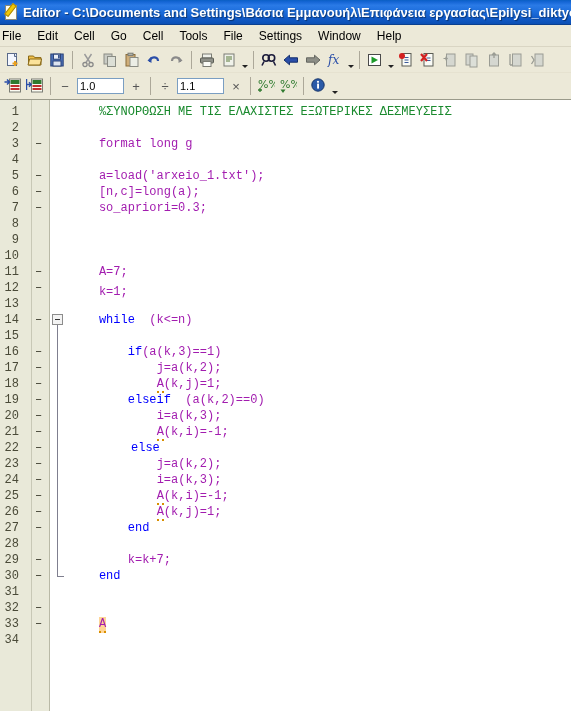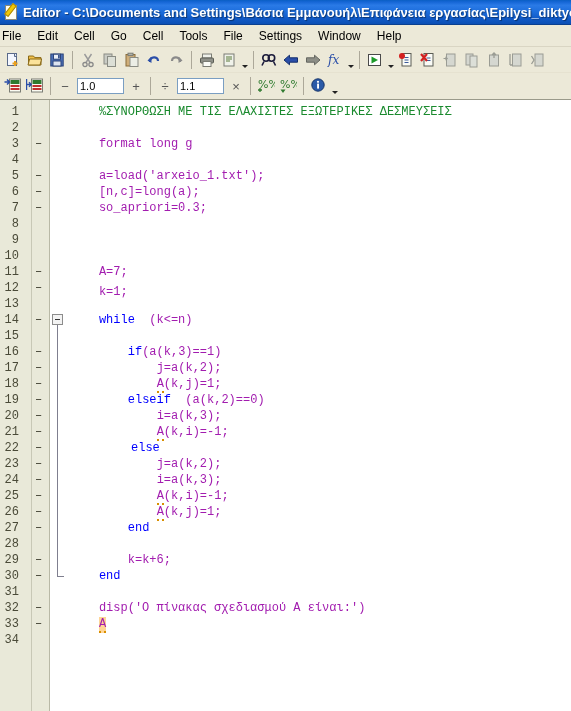--- a/index.html
+++ b/index.html
@@ -451,22 +451,21 @@
         <div class="cl" style="top: 292px; left: 59.76px;"><span class="k-kw">elseif</span><span class="k-pl">  (a(k,2)==0)</span></div>
         <div class="cl" style="top: 308px; left: 88.64px;"><span class="k-pl">i=a(k,3);</span></div>
         <div class="cl" style="top: 324px; left: 88.64px;"><span class="k-pl warn">A</span><span class="k-pl">(k,i)=-1;</span></div>
         <div class="cl" style="top: 340px; left: 63px;"><span class="k-kw">else</span></div>
         <div class="cl" style="top: 356px; left: 88.64px;"><span class="k-pl">j=a(k,2);</span></div>
         <div class="cl" style="top: 372px; left: 88.64px;"><span class="k-pl">i=a(k,3);</span></div>
         <div class="cl" style="top: 388px; left: 88.64px;"><span class="k-pl warn">A</span><span class="k-pl">(k,i)=-1;</span></div>
         <div class="cl" style="top: 404px; left: 88.64px;"><span class="k-pl warn">A</span><span class="k-pl">(k,j)=1;</span></div>
         <div class="cl" style="top: 420px; left: 59.76px;"><span class="k-kw">end</span></div>
         <div class="cl" style="top: 436px; left: 2px;"></div>
-        <div class="cl" style="top: 452px; left: 59.76px;"><span class="k-pl">k=k+6;</span></div>
+        <div class="cl" style="top: 452px; left: 59.76px;"><span class="k-pl">k=k+7;</span></div>
         <div class="cl" style="top: 468px; left: 30.88px;"><span class="k-kw">end</span></div>
         <div class="cl" style="top: 484px; left: 2px;"></div>
-        <div class="cl" style="top: 500px; left: 30.88px;"><span class="k-pl">disp(</span><span class="k-st">'Ο πίνακας σχεδιασμού Α είναι:'</span><span class="k-pl">)</span></div>
         <div class="cl" style="top: 516px; left: 30.88px;"><span class="k-pl hl warn">A</span></div>
         <div class="cl" style="top: 532px; left: 2px;"></div>
       </div>
   </div>
 
 </div>
 
 </body></html>

